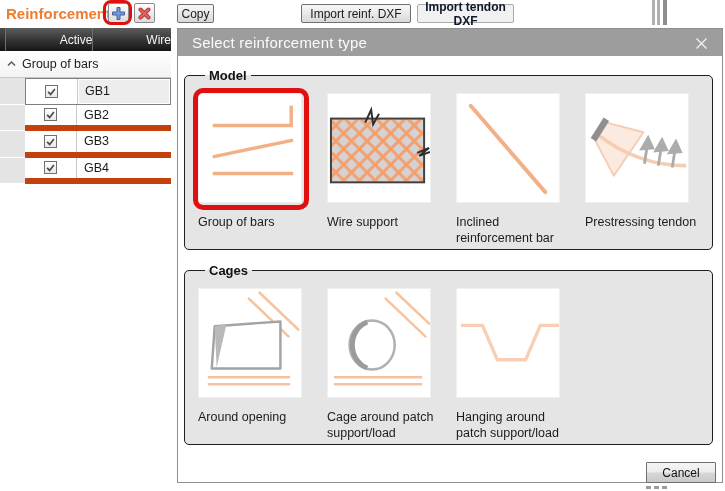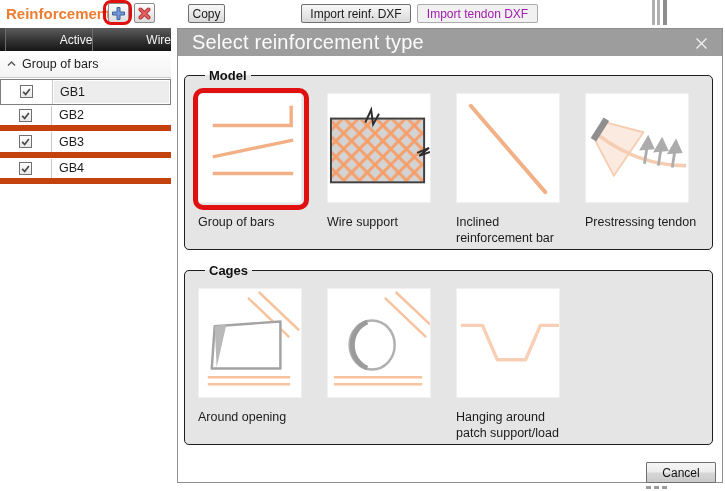--- a/index.html
+++ b/index.html
@@ -11,58 +11,58 @@
   .icon-btn{position:absolute;top:3px;width:21px;height:20px;box-sizing:border-box;
             border:1px solid #8c8c8c;border-radius:2px;
             background:linear-gradient(#fdfdfd,#dcdcdc);display:flex;align-items:center;justify-content:center;}
   #add-button{left:108px;}
   #delete-button{left:134px;}
   #add-annotation{position:absolute;left:103px;top:0px;width:29px;height:25px;box-sizing:border-box;
                   border:3px solid #E01010;border-radius:8px;pointer-events:none;z-index:5;}
   .tb-btn{position:absolute;top:4px;height:19px;box-sizing:border-box;border:1px solid #707070;border-radius:2px;
           background:linear-gradient(#f8f8f8,#d9d9d9);font-size:12px;color:#1a1a1a;
           display:flex;align-items:center;justify-content:center;padding:0;}
-  #copy-button{left:188px;width:37px;}
+  #copy-button{left:177px;width:37px;}
   #delete-all-button{left:226px;width:63px;margin-top:24px;}
   #import-reinf-button{left:301px;width:110px;}
-  #import-tendon-button{left:417px;width:121px;color:#a21caf;border-color:#ababab;background:#f1f1f1;}
+  #import-tendon-button{left:417px;width:97px;color:#0f172a;border-color:#ababab;background:#f1f1f1;font-weight:bold;}
   .stripe{position:absolute;top:0;height:25px;background:#b0b0b0;}
   #stripe-1{left:652px;width:3px;}
   #stripe-2{left:657px;width:3px;}
   #stripe-3{left:663px;width:4px;background:#8e8e8e;}
 
   
   #reinf-table{position:absolute;left:0;top:28px;width:171px;font-size:12.5px;}
   #reinf-header{display:flex;height:23px;background:linear-gradient(#5d5d5d,#333 55%,#161616);
                 color:#f5f5f5;font-size:12px;align-items:center;gap:47px;}
   .hcell{box-sizing:border-box;height:100%;display:flex;align-items:center;border-right:1px solid #6e6e6e;}
   #hcell-gutter{width:23px;background:linear-gradient(#4c4c4c,#111);}
   #hcell-active{width:53px;padding-left:7px;}
   #hcell-name{flex:1;padding-left:6px;border-right:none;}
   #group-row{display:flex;align-items:center;height:26px;background:linear-gradient(#ffffff,#f3f3f3);
              border-bottom:1px solid #c9c9c9;color:#1c1c1c;}
   #group-chevron{margin:0 6px 0 7px;display:flex;}
-  .t-row{display:flex;height:26.5px;box-sizing:border-box;flex-direction:column;}
+  .t-row{display:flex;height:26.5px;box-sizing:border-box;}
   .gutter{width:25px;background:#e4e4e4;border-bottom:1px solid #fff;box-sizing:border-box;}
   .row-body{flex:1;display:flex;box-sizing:border-box;border-bottom:6px solid #c2410c;}
   .ck-cell{width:52px;box-sizing:border-box;border-right:1px solid #c9c9c9;
            display:flex;align-items:center;justify-content:center;background:#fff;}
   .nm-cell{flex:1;box-sizing:border-box;display:flex;align-items:center;padding-left:7px;
            background:#fff;color:#1a1a1a;}
   .t-row.selected .row-body{border:1px solid #7f7f7f;}
   .t-row.selected .nm-cell{background:#ededed;box-shadow:inset 0 0 0 1px #ffffff;}
   .checkbox{width:13px;height:13px;box-sizing:border-box;border:1px solid #707070;
             background:linear-gradient(#fff,#e8e8e8);display:flex;align-items:center;justify-content:center;}
 
   
   #dialog{position:absolute;left:177px;top:28px;width:546px;height:455px;box-sizing:border-box;
           background:#fff;border:1px solid #8f8f8f;z-index:4;}
   #dialog-titlebar{position:absolute;left:0;top:0;right:0;height:27px;background:#9D9D9D;
                    display:flex;align-items:center;}
-  #dialog-title{color:#fbfbfb;font-size:20px;margin-left:14px;font-weight:normal;letter-spacing:.2px;}
+  #dialog-title{color:#fbfbfb;font-size:15px;margin-left:14px;font-weight:normal;letter-spacing:.2px;}
   #dialog-close{position:absolute;right:12px;top:6px;width:18px;height:16px;display:flex;
                 align-items:center;justify-content:center;cursor:default;}
   fieldset{position:absolute;left:6px;width:529px;box-sizing:border-box;margin:0;
            border:1px solid #1f1f1f;border-radius:5px;padding:10px 0 0 13px;background:#e5e5e5;}
   legend{font-size:13px;font-weight:bold;color:#111;padding:0 4px;margin-left:7px;}
   #model-box{top:39px;height:182px;}
   #cages-box{top:234px;height:182px;}
   .tiles{display:flex;gap:25px;}
   .tile{width:104px;position:relative;}
   .tile-img{position:relative;width:104px;height:110px;box-sizing:border-box;
@@ -267,20 +267,21 @@
 
         <div class="tile">
           <div class="tile-img">
             <svg width="102" height="108" viewBox="0 0 104 110">
               <path d="M58 9 L100 49 M69 3 L104 36" stroke="#F7C29E" stroke-width="2.5"></path>
               <ellipse cx="45" cy="57" rx="23" ry="25" fill="none" stroke="#B0B0B0" stroke-width="2.5"></ellipse>
               <path d="M40 33.5 A23 25 0 0 0 40 80.5" fill="none" stroke="#9B9B9B" stroke-width="5"></path>
               <path d="M6 90 H96 M6 97 H96" stroke="#F7C29E" stroke-width="2.5"></path>
             </svg>
           </div>
+          <div class="tile-label">Cage around patch support/load</div>
         </div>
 
         <div class="tile">
           <div class="tile-img">
             <svg width="102" height="108" viewBox="0 0 104 110">
               <path d="M4 37 H26 L41 72 H70 L85 37 H104" fill="none" stroke="#F8CFB5" stroke-width="3.5" stroke-linejoin="round"></path>
             </svg>
           </div>
           <div class="tile-label">Hanging around patch support/load</div>
         </div>

